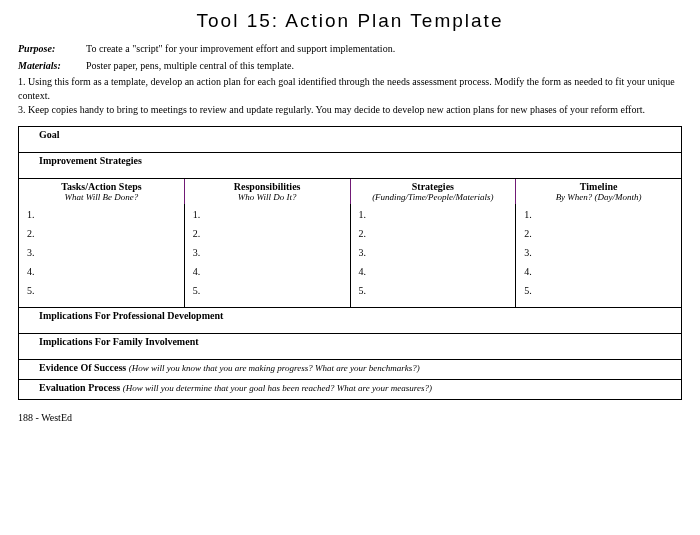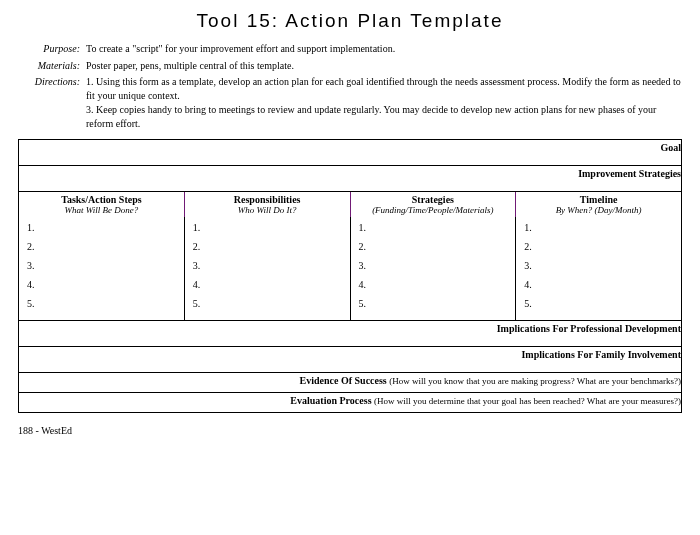--- a/index.html
+++ b/index.html
@@ -21,44 +21,44 @@
     }
     .meta-row {
       display: flex;
       margin-bottom: 3px;
       font-size: 10px;
       line-height: 1.35;
     }
     .meta-label {
       width: 68px;
       font-style: italic;
-      font-weight: normal;
-      text-align: right;
+      font-weight: bold;
+      text-align: left;
       padding-right: 6px;
       flex-shrink: 0;
     }
     .meta-value { flex: 1; }
     .dir-item { margin-bottom: 1px; }
     .main-table {
       border: 1.5px solid #000;
       margin-top: 8px;
       width: 100%;
       border-collapse: collapse;
       font-size: 10px;
     }
     .section-header td {
       border-top: 1px solid #000;
       font-weight: bold;
-      padding: 2px 0;
+      padding: 2px 20px;
       height: 26px;
       vertical-align: top;
-      text-align: right;
     }
     .section-header .sub {
       font-weight: normal;
+      font-style: italic;
       font-size: 9px;
     }
     .four-col td {
       border-top: 1px solid #000;
       border-left: 1px solid #701a75;
       width: 25%;
       text-align: center;
       padding: 2px 4px;
       vertical-align: top;
     }
@@ -90,21 +90,20 @@
   <div class="meta-label">Purpose:</div>
   <div class="meta-value">To create a "script" for your improvement effort and support implementation.</div>
 </div>
 
 <div class="meta-row">
   <div class="meta-label">Materials:</div>
   <div class="meta-value">Poster paper, pens, multiple central of this template.</div>
 </div>
 
 <div class="meta-row">
-  <div class="meta-label">Directions:</div>
   <div class="meta-value">
     <div class="dir-item">1.   Using this form as a template, develop an action plan for each goal identified through the needs assessment process.  Modify the form as needed to fit your unique context.</div>
     <div class="dir-item">3.   Keep copies handy to bring to meetings to review and update regularly. You may decide to develop new action plans for new phases of your reform effort.</div>
   </div>
 </div>
 
 <table class="main-table">
   <tbody>
       <tr class="section-header">
         <td colspan="4">Goal</td>

